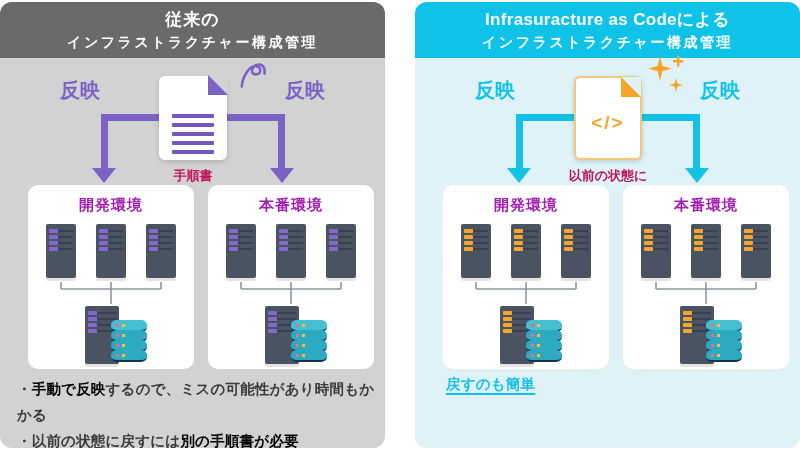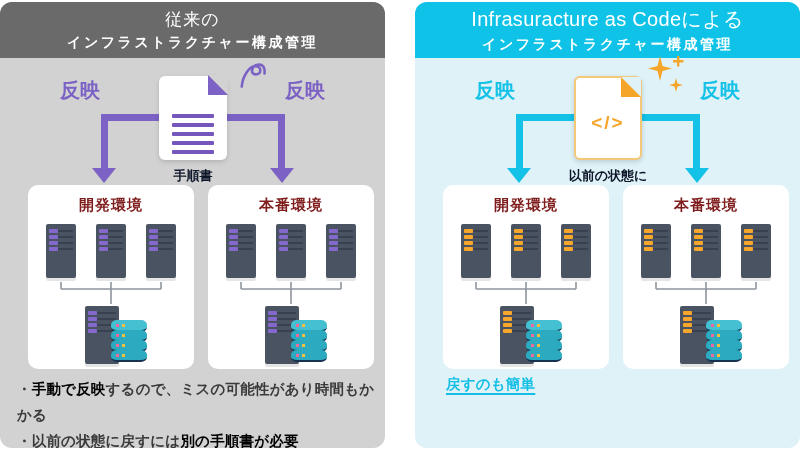--- a/index.html
+++ b/index.html
@@ -6,37 +6,37 @@
   body{font-family:"Liberation Sans","DejaVu Sans",sans-serif;}
   .stage{position:relative;width:800px;height:450px;background:#fff;overflow:hidden;}
 
   .panel{position:absolute;top:2px;width:385px;height:446px;border-radius:12px;overflow:hidden;}
   .panel-left{left:0;background:#d2d2d2;--arrow:#7b62c4;--chip:#8468cb;}
   .panel-right{left:415px;background:#def2f8;--arrow:#14c1e7;--chip:#f6a62b;}
 
   .hdr{height:56px;display:flex;flex-direction:column;justify-content:center;text-align:center;color:#fff;}
   .panel-left .hdr{background:#6a6a6a;}
   .panel-right .hdr{background:#0fc3e8;}
-  .hdr-l1{font-size:17px;font-weight:400;letter-spacing:1px;}
-  .panel-right .hdr-l1{font-size:20px;letter-spacing:.3px;}
+  .hdr-l1{font-size:17px;font-weight:700;letter-spacing:1px;}
+  .panel-right .hdr-l1{font-size:17px;letter-spacing:.3px;}
   .hdr-l2{font-size:14px;font-weight:800;letter-spacing:2.5px;margin-top:3px;}
 
   
   .doc{position:absolute;left:159px;top:74px;width:68px;height:84px;background:#fff;border-radius:6px;
        box-shadow:0 2px 5px rgba(0,0,0,.15);box-sizing:border-box;}
   .panel-right .doc{border:2px solid #f3c878;}
   .fold{position:absolute;top:-1px;right:-1px;width:20px;height:20px;}
   .panel-left .fold{background:linear-gradient(225deg,#d2d2d2 0 49%,#7b62c4 51% 100%);}
   .panel-right .fold{background:linear-gradient(225deg,#def2f8 0 49%,#f5a62a 51% 100%);}
   .doc-lines{position:absolute;left:13px;right:13px;top:38px;}
   .doc-lines i{display:block;height:4px;background:#7456bd;margin-bottom:5px;border-radius:1px;}
   .code-glyph{position:absolute;left:0;right:0;top:34px;text-align:center;color:#f5a62a;
               font-weight:800;font-size:19px;letter-spacing:2px;}
   .doc-label{position:absolute;left:133px;top:165px;width:120px;text-align:center;
-             font-size:13px;font-weight:700;color:#0f172a;}
+             font-size:13px;font-weight:700;color:#be185d;}
   .squiggle{position:absolute;left:236px;top:58px;transform:rotate(-12deg);}
   .sparkles{position:absolute;left:231px;top:52px;}
 
   
   .arr-h,.arr-v{position:absolute;background:var(--arrow);}
   .arr-h{top:112px;height:7px;}
   .arr-h.l{left:101px;width:58px;}
   .arr-h.r{left:227px;width:58px;}
   .arr-v{top:112px;width:7px;height:55px;}
   .arr-v.l{left:101px;}
@@ -47,21 +47,21 @@
   .arr-head.r{left:270px;}
   .apply{position:absolute;top:75px;width:52px;text-align:center;font-size:20px;font-weight:800;color:var(--arrow);}
   .apply.l{left:54px;}
   .apply.r{left:279px;}
 
   
   .env{position:absolute;top:183px;width:166px;height:184px;background:#fff;border-radius:10px;
        display:flex;flex-direction:column;align-items:center;}
   .env.e1{left:28px;}
   .env.e2{left:208px;}
-  .env-title{margin-top:11px;font-size:15px;font-weight:800;color:#7f1d1d;letter-spacing:1px;}
+  .env-title{margin-top:11px;font-size:15px;font-weight:800;color:#a21caf;letter-spacing:1px;}
   .srv-row{display:flex;gap:20px;margin-top:9px;}
   .server{width:30px;height:54px;background:#4a5361;border-radius:2px;padding:6px 0 0 0;
           box-sizing:border-box;box-shadow:0 3px 0 rgba(110,110,110,.18);}
   .server i{display:block;height:2px;background:#394150;margin:0 3px 4px;position:relative;}
   .server i::before{content:"";position:absolute;left:0;top:-1px;width:9px;height:4px;
                     background:var(--chip);border-radius:1px;}
   .bracket{margin-top:4px;}
   .single-wrap{position:relative;width:96px;height:64px;}
   .server.single{position:absolute;left:22px;top:2px;width:34px;height:58px;}
   .db{position:absolute;left:48px;top:16px;width:36px;}

